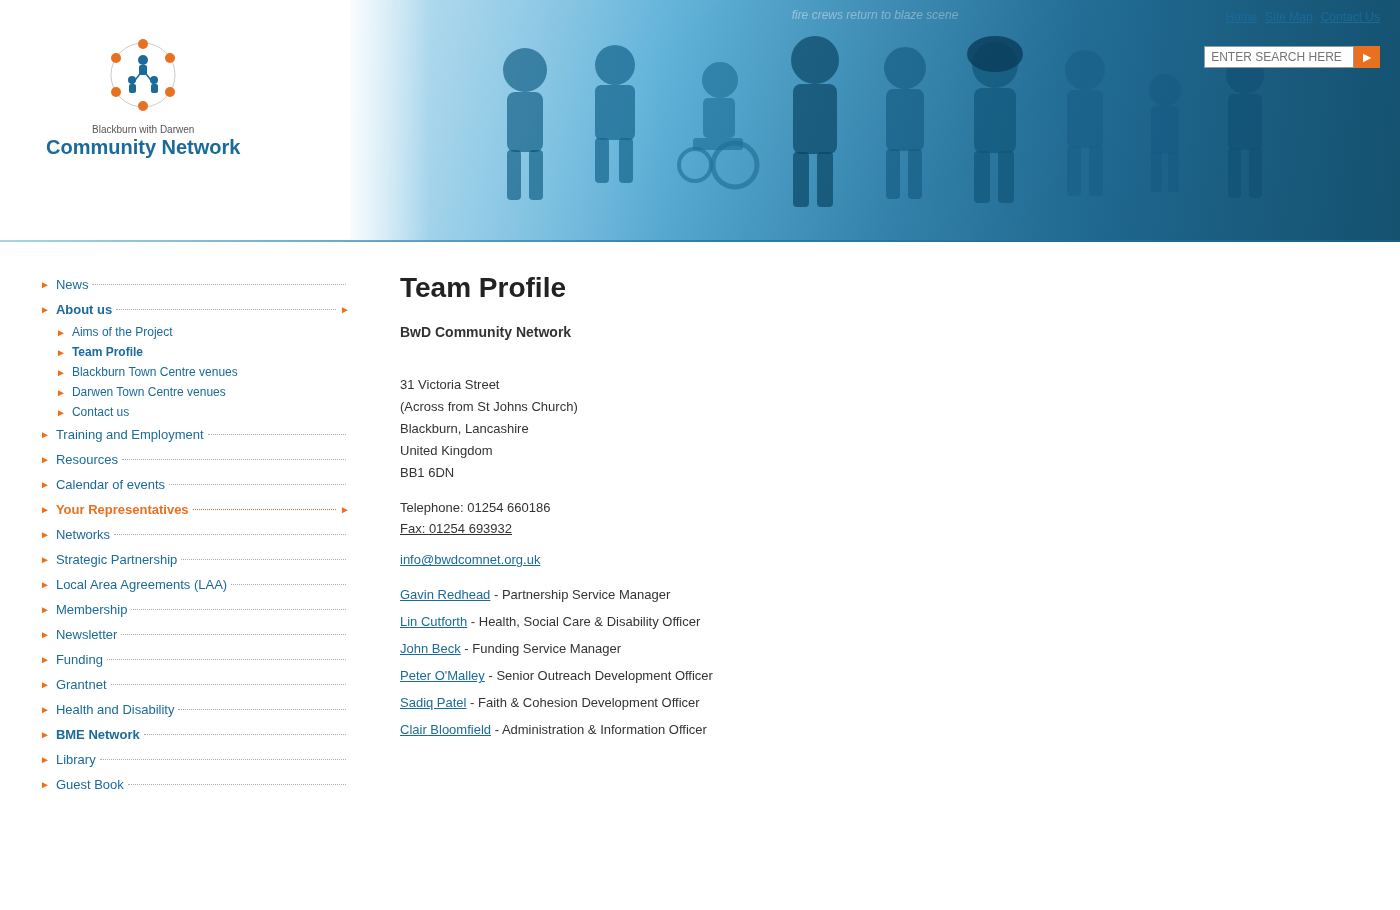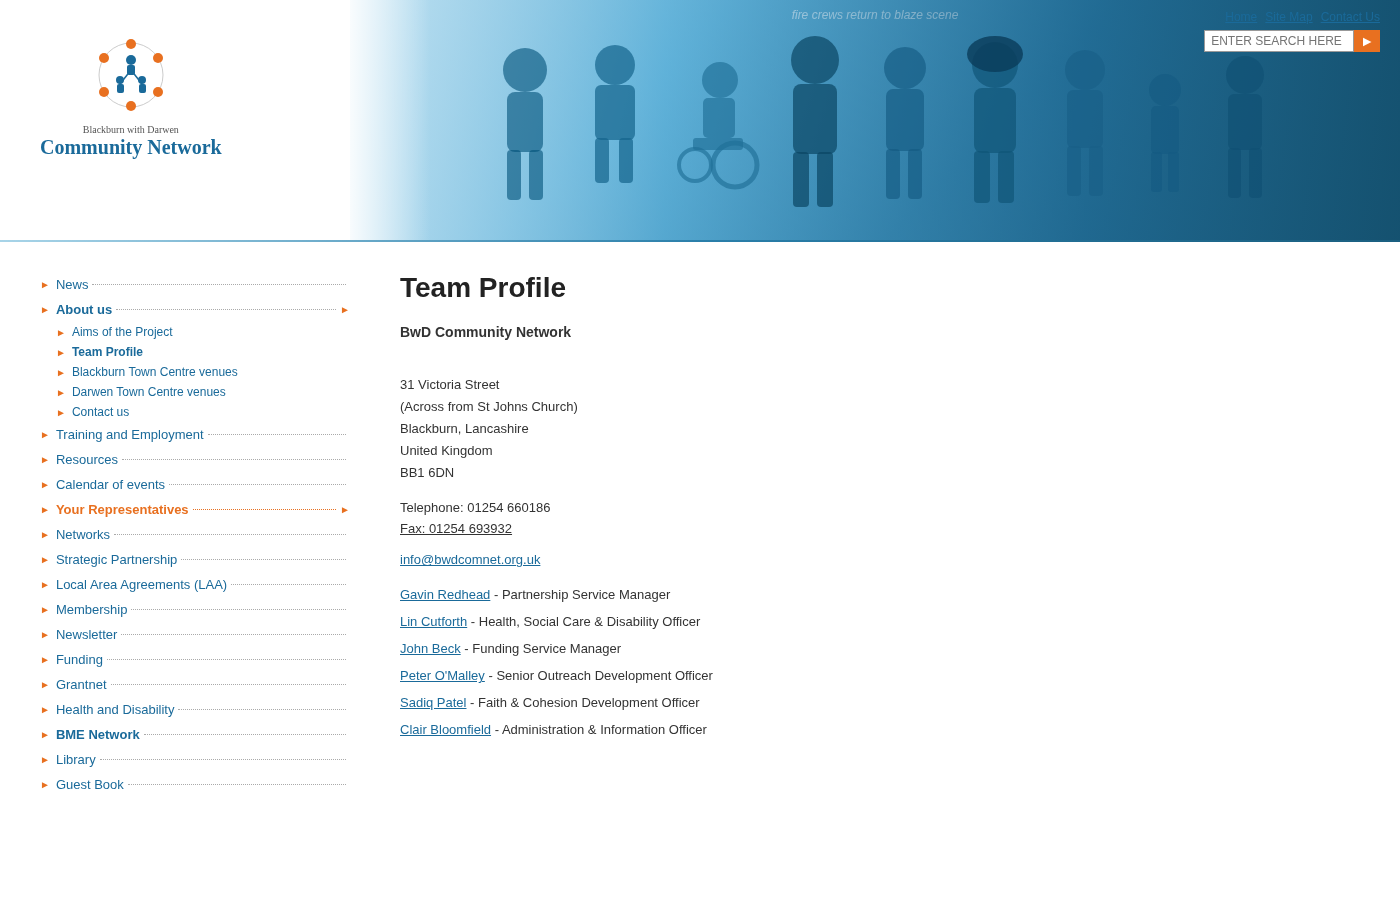--- a/index.html
+++ b/index.html
@@ -7,24 +7,23 @@
 
     
     #header {
       position: relative;
       height: 240px;
       background: #fff;
       overflow: hidden;
     }
     #logo-area {
       position: absolute;
-      left: 40px;
+      left: 46px;
       top: 30px;
       z-index: 10;
-      font-family: Liberation Serif, serif;
     }
     #logo-icon {
       width: 110px;
       height: 90px;
       display: block;
       margin: 0 auto;
     }
     #logo-text-top {
       font-size: 10px;
       color: #555;
@@ -64,21 +63,21 @@
       position: absolute;
       right: 20px;
       top: 10px;
       z-index: 20;
       text-align: right;
     }
     #top-nav-links {
       display: flex;
       gap: 8px;
       justify-content: flex-end;
-      margin-bottom: 6px;
+      margin-bottom: 22px;
     }
     .top-nav-link {
       font-size: 12px;
       color: #1a6a9a;
       text-decoration: underline;
       cursor: pointer;
     }
     #search-bar {
       display: flex;
       align-items: flex-start;

